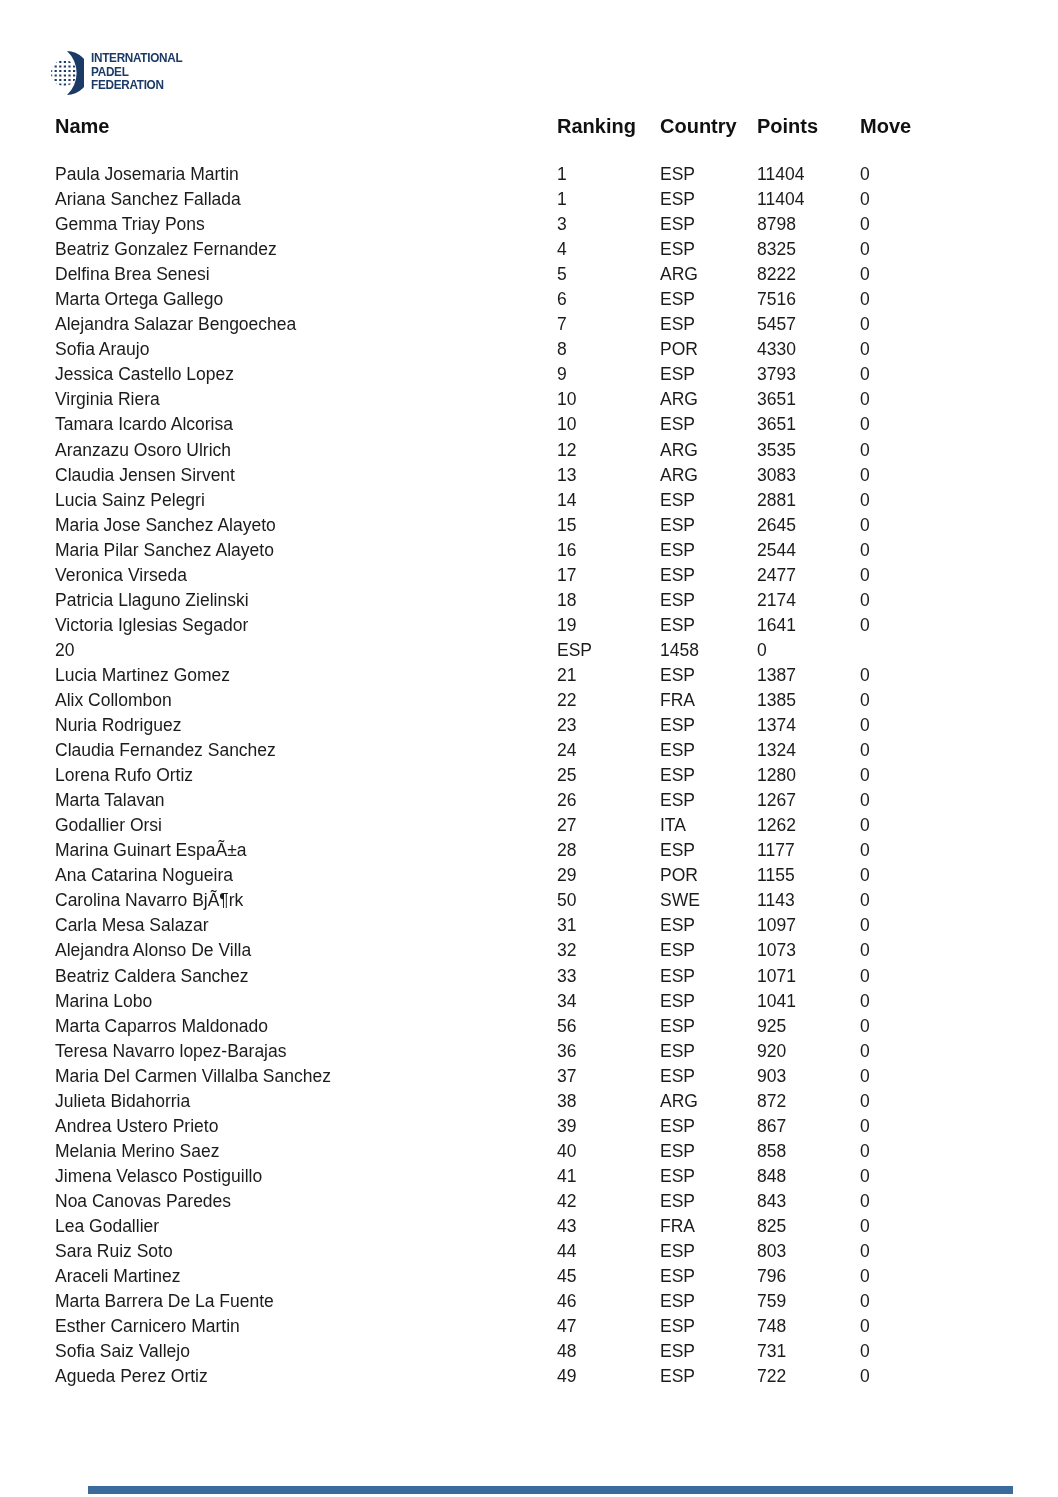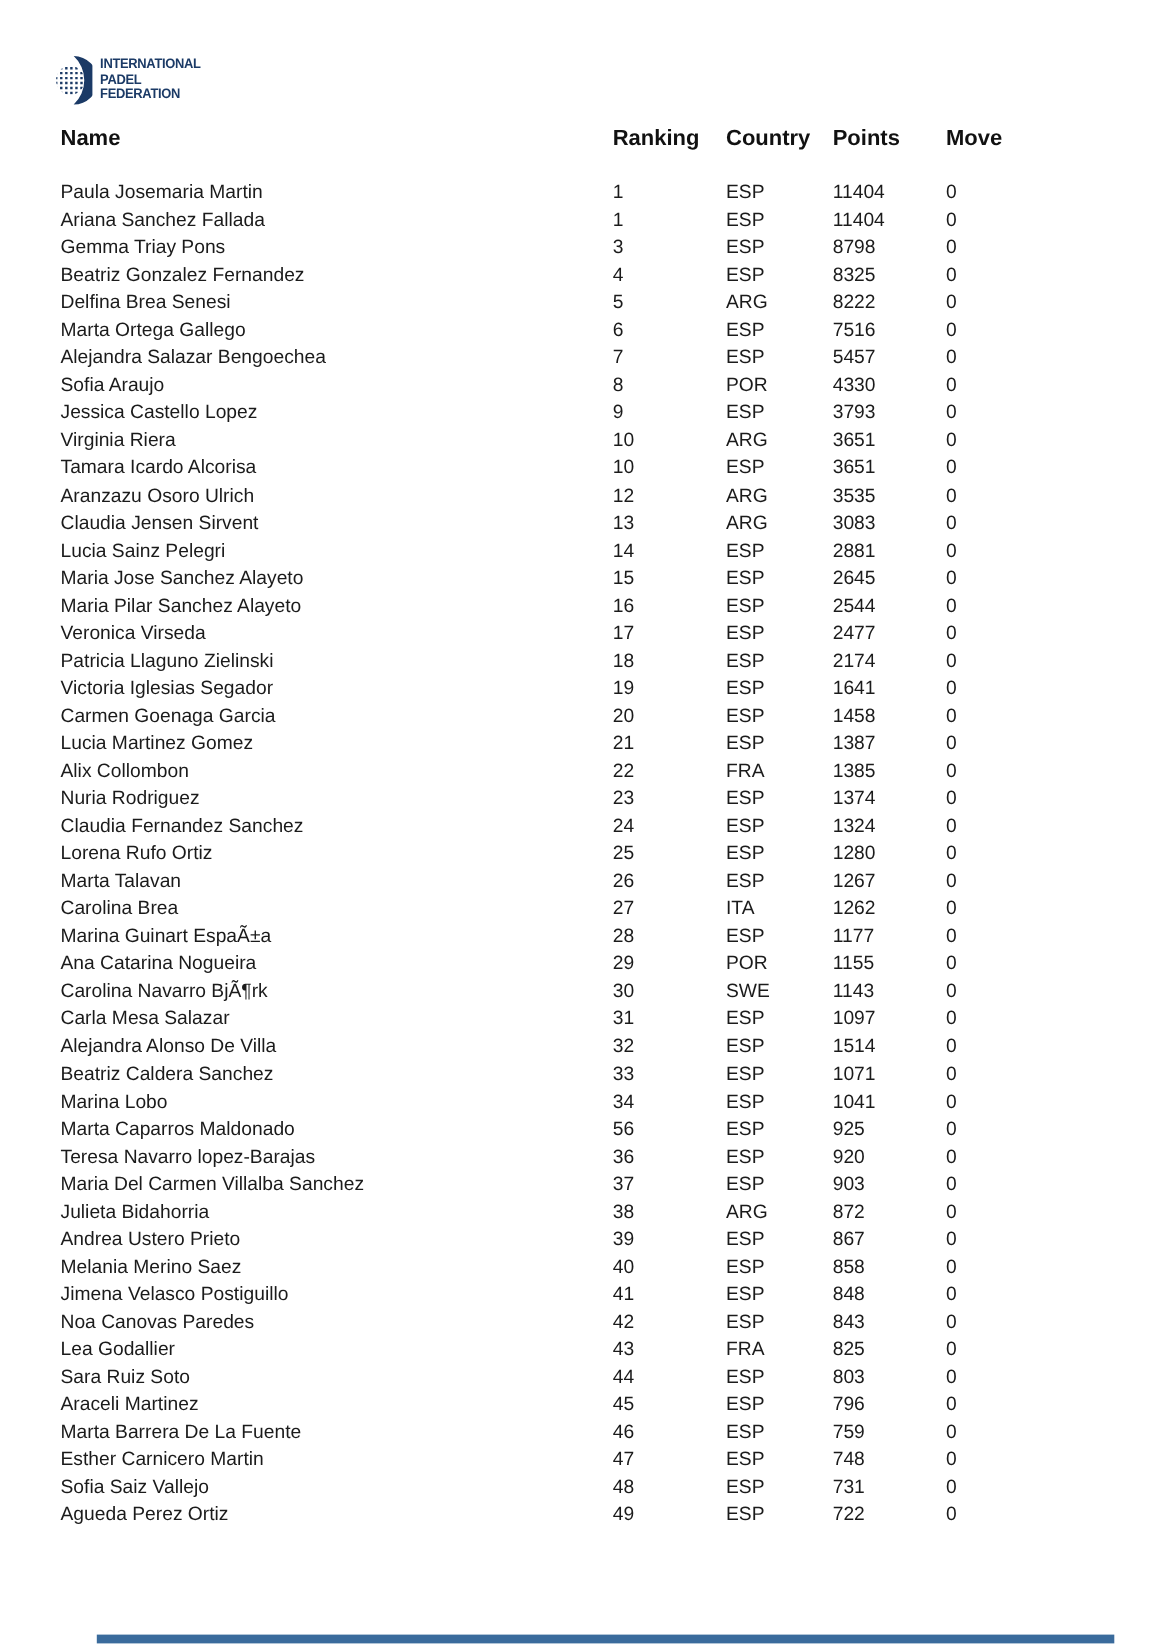--- a/index.html
+++ b/index.html
@@ -244,21 +244,20 @@
 
     <div class="row grid">
       <div class="cell">Victoria Iglesias Segador</div>
       <div class="cell">19</div>
       <div class="cell">ESP</div>
       <div class="cell">1641</div>
       <div class="cell">0</div>
     </div>
 
     <div class="row grid">
-      <div class="cell">Carmen Goenaga Garcia</div>
       <div class="cell">20</div>
       <div class="cell">ESP</div>
       <div class="cell">1458</div>
       <div class="cell">0</div>
     </div>
 
     <div class="row grid">
       <div class="cell">Lucia Martinez Gomez</div>
       <div class="cell">21</div>
       <div class="cell">ESP</div>
@@ -300,21 +299,21 @@
 
     <div class="row grid">
       <div class="cell">Marta Talavan</div>
       <div class="cell">26</div>
       <div class="cell">ESP</div>
       <div class="cell">1267</div>
       <div class="cell">0</div>
     </div>
 
     <div class="row grid">
-      <div class="cell">Carolina Brea</div>
+      <div class="cell">Godallier Orsi</div>
       <div class="cell">27</div>
       <div class="cell">ITA</div>
       <div class="cell">1262</div>
       <div class="cell">0</div>
     </div>
 
     <div class="row grid">
       <div class="cell">Marina Guinart EspaÃ±a</div>
       <div class="cell">28</div>
       <div class="cell">ESP</div>
@@ -325,39 +324,39 @@
     <div class="row grid">
       <div class="cell">Ana Catarina Nogueira</div>
       <div class="cell">29</div>
       <div class="cell">POR</div>
       <div class="cell">1155</div>
       <div class="cell">0</div>
     </div>
 
     <div class="row grid">
       <div class="cell">Carolina Navarro BjÃ¶rk</div>
-      <div class="cell">30</div>
+      <div class="cell">50</div>
       <div class="cell">SWE</div>
       <div class="cell">1143</div>
       <div class="cell">0</div>
     </div>
 
     <div class="row grid">
       <div class="cell">Carla Mesa Salazar</div>
       <div class="cell">31</div>
       <div class="cell">ESP</div>
       <div class="cell">1097</div>
       <div class="cell">0</div>
     </div>
 
     <div class="row grid">
       <div class="cell">Alejandra Alonso De Villa</div>
       <div class="cell">32</div>
       <div class="cell">ESP</div>
-      <div class="cell">1514</div>
+      <div class="cell">1073</div>
       <div class="cell">0</div>
     </div>
 
     <div class="row grid">
       <div class="cell">Beatriz Caldera Sanchez</div>
       <div class="cell">33</div>
       <div class="cell">ESP</div>
       <div class="cell">1071</div>
       <div class="cell">0</div>
     </div>

